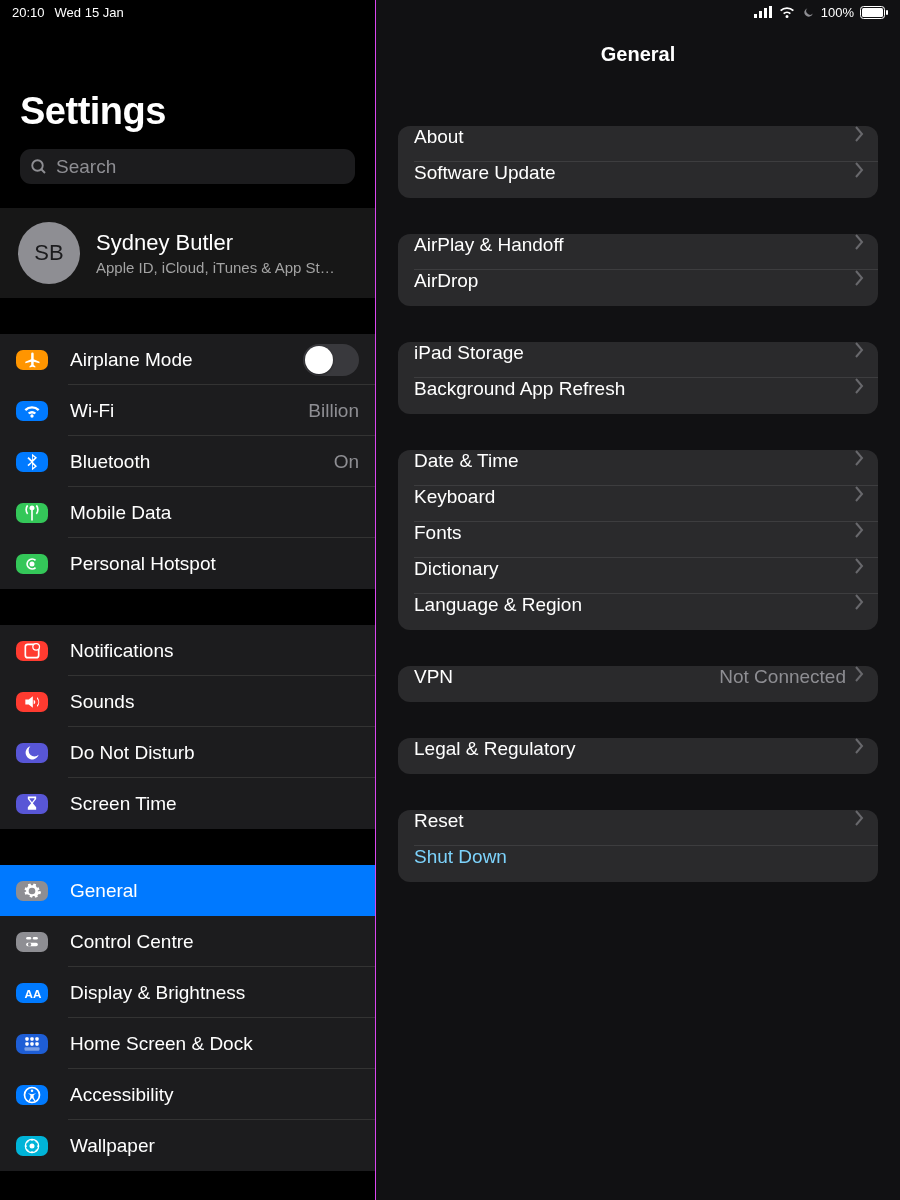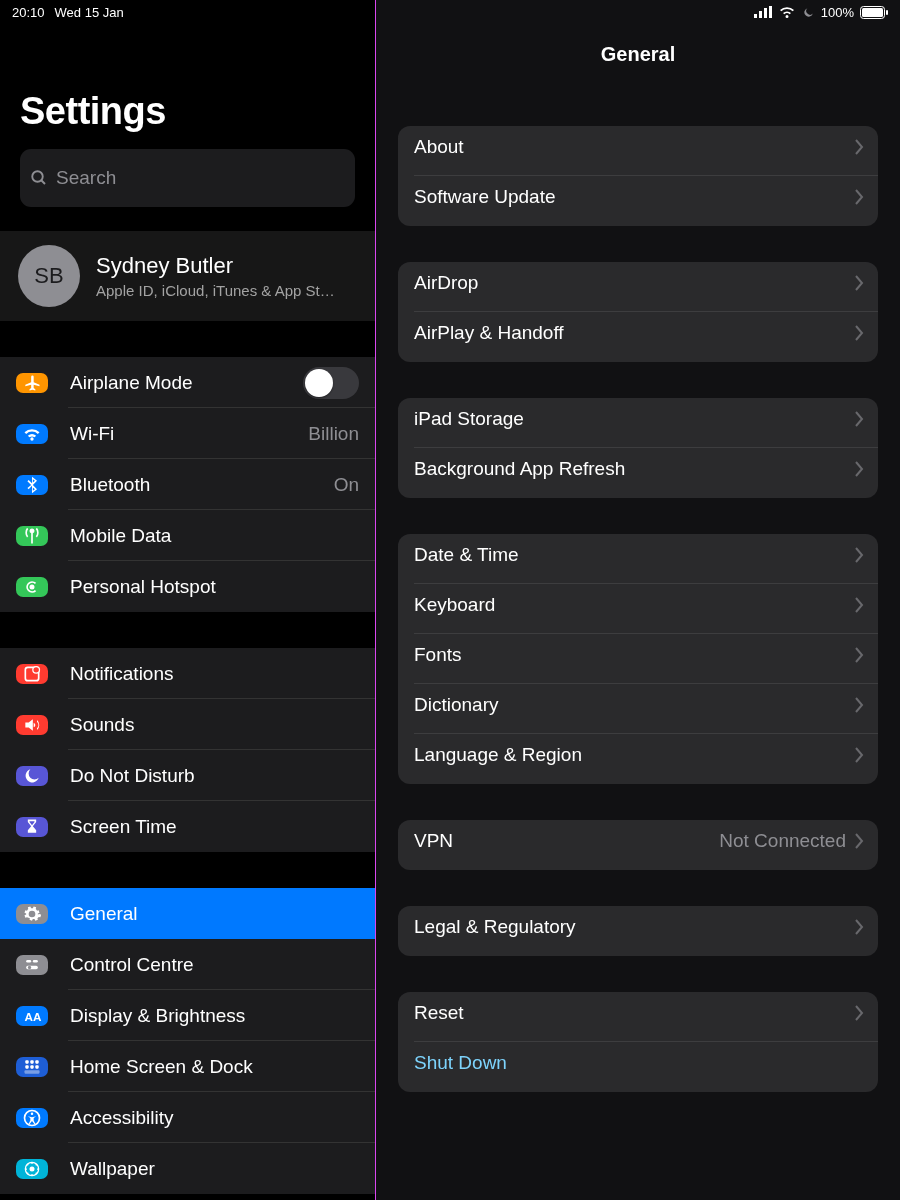--- a/index.html
+++ b/index.html
@@ -12,21 +12,21 @@
   .status-right svg { display:block; }
 
   
   .app { position:absolute; top:0; left:0; width:900px; height:1200px; display:flex; }
   .sidebar { width:376px; height:100%; background:#000; border-right:1px solid #d946ef; display:flex; flex-direction:column; }
   .detail  { flex:1; height:100%; background:#111113; display:flex; flex-direction:column; }
 
   
   .sb-head { padding:90px 20px 14px 20px; }
   .sb-title { font-size:38px; font-weight:700; letter-spacing:-0.5px; }
-  .search { margin-top:16px; height:58px; background:#1c1c1e; border-radius:11px; display:flex; align-items:center; padding:4px 10px; gap:8px; color:#8e8e93; font-size:19px; }
+  .search { margin-top:16px; height:35px; background:#1c1c1e; border-radius:11px; display:flex; align-items:center; padding:4px 10px; gap:8px; color:#8e8e93; font-size:19px; }
 
   
   .group { background:#1c1c1e; }
   .gap   { height:36px; background:#000; }
 
   .profile { display:flex; align-items:center; gap:16px; padding:14px 18px; background:#171717; }
   .avatar { width:62px; height:62px; border-radius:50%; background:#8e8e93; display:flex; align-items:center; justify-content:center; font-size:22px; font-weight:500; color:#1c1c1e; }
   .profile .name { font-size:22px; line-height:1.2; }
   .profile .sub  { font-size:15px; color:#a3a3a3; margin-top:2px; white-space:nowrap; overflow:hidden; text-overflow:ellipsis; max-width:250px; }
 
@@ -48,21 +48,21 @@
 
   
   .c-orange{background:#ff9500} .c-blue{background:#007aff} .c-green{background:#34c759}
   .c-red{background:#ff3b30} .c-purple{background:#5856d6} .c-gray{background:#8e8e93} .c-teal{background:#00b4d8} .c-dkblue{background:#1e5ed6}
 
   
   .detail-head { height:80px; display:flex; align-items:flex-end; justify-content:center; padding-bottom:14px; font-size:20px; font-weight:600; }
   .detail-body { flex:1; overflow:hidden; padding:0 22px; }
   .card { background:#2a2a2c; border-radius:12px; overflow:hidden; }
   .dspace { height:36px; }
-  .drow { position:relative; display:flex; align-items:center; height:50px; padding:0 14px 8px 16px; font-size:19px; }
+  .drow { position:relative; display:flex; align-items:flex-start; height:36px; padding:0 14px 8px 16px; font-size:19px; }
   .drow:not(:last-child)::after { content:""; position:absolute; left:16px; right:0; bottom:0; height:1px; background:#3d3d3f; }
   .drow .lbl { flex:1; }
   .drow .val { color:#8e8e93; margin-right:8px; }
   .chev { width:10px; height:16px; }
   .link { color:#7dd3fc; }
 </style>
 </head>
 <body>
 
 <div class="app">
@@ -263,27 +263,27 @@
             <svg class="chev" viewBox="0 0 10 16">
               <path d="M2 1l6 7-6 7" fill="none" stroke="#68686c" stroke-width="2"></path>
             </svg>
           </div>
       </div>
 
       <div class="dspace"></div>
 
       <div class="card">
         <div class="drow">
+            <div class="lbl">AirPlay &amp; Handoff</div>
+            <svg class="chev" viewBox="0 0 10 16">
+              <path d="M2 1l6 7-6 7" fill="none" stroke="#68686c" stroke-width="2"></path>
+            </svg>
+          </div>
+        <div class="drow">
             <div class="lbl">AirDrop</div>
-            <svg class="chev" viewBox="0 0 10 16">
-              <path d="M2 1l6 7-6 7" fill="none" stroke="#68686c" stroke-width="2"></path>
-            </svg>
-          </div>
-        <div class="drow">
-            <div class="lbl">AirPlay &amp; Handoff</div>
             <svg class="chev" viewBox="0 0 10 16">
               <path d="M2 1l6 7-6 7" fill="none" stroke="#68686c" stroke-width="2"></path>
             </svg>
           </div>
       </div>
 
       <div class="dspace"></div>
 
       <div class="card">
         <div class="drow">

